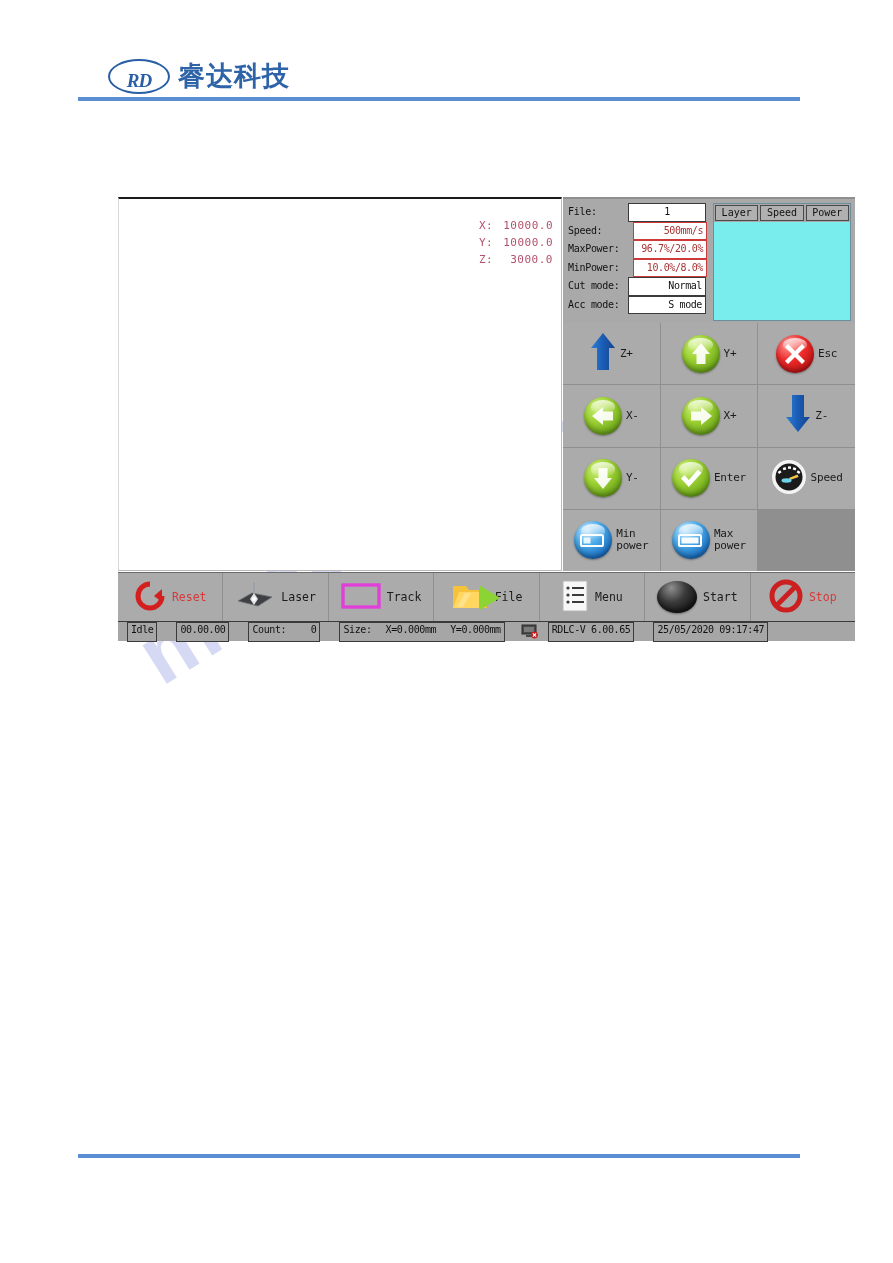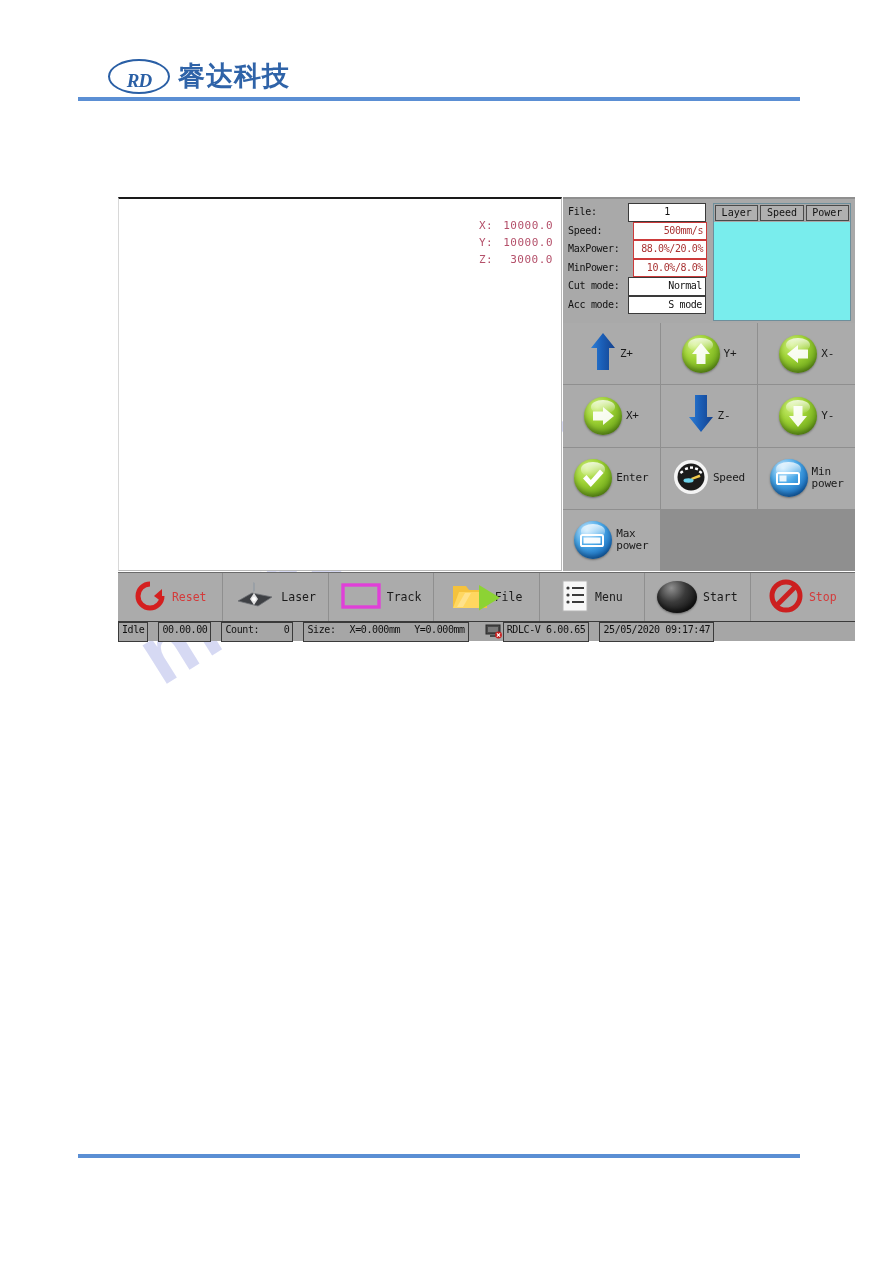--- a/index.html
+++ b/index.html
@@ -107,21 +107,21 @@
   .tool.red-label{color:#d43a3a;}
 
   
   .statusbar{
     position:absolute;left:0;top:424px;width:737px;height:19px;
     background:#a6a6a6;display:flex;align-items:center;border-top:1px solid #3a3a3a;
     font-size:10px;color:#111;
   }
   .sfield{
     border:1px solid #3a3a3a;background:#a6a6a6;height:20px;line-height:14px;
-    box-sizing:border-box;padding:0 3px;margin-left:0;letter-spacing:-.4px;white-space:nowrap;
+    box-sizing:border-box;padding:0 3px;margin-left:9px;letter-spacing:-.4px;white-space:nowrap;
   }
   .sgap{width:10px;}
   .scount{display:flex;justify-content:space-between;width:72px;}
   .ssize{display:flex;gap:14px;}
 
   
   .orb{border-radius:50%;position:relative;display:block;}
   .orb-green{
     width:38px;height:38px;
     background:radial-gradient(circle at 34% 26%, #cdf07a 0%, #9ed234 38%, #71aa1c 72%, #4d7d10 100%);
@@ -188,21 +188,21 @@
       <div class="prow">
         <span class="pname">File:</span>
         <span class="pval ctr">1</span>
       </div>
       <div class="prow">
         <span class="pname">Speed:</span>
         <span class="pval red">500mm/s</span>
       </div>
       <div class="prow">
         <span class="pname">MaxPower:</span>
-        <span class="pval red">88.0%/20.0%</span>
+        <span class="pval red">96.7%/20.0%</span>
       </div>
       <div class="prow">
         <span class="pname">MinPower:</span>
         <span class="pval red">10.0%/8.0%</span>
       </div>
       <div class="prow">
         <span class="pname">Cut mode:</span>
         <span class="pval">Normal</span>
       </div>
       <div class="prow">
@@ -242,20 +242,29 @@
     <div class="key">
       <span class="orb orb-green">
         <span class="gloss"></span>
         <svg viewBox="0 0 38 38">
             <path d="M19 8 L28 19 L23.5 19 L23.5 29 L14.5 29 L14.5 19 L10 19 Z" fill="#fff" opacity=".92"></path>
           </svg>
       </span>
       <span class="klabel">Y+</span>
     </div>
 
+    <div class="key">
+      <span class="orb orb-red">
+        <span class="gloss"></span>
+        <svg viewBox="0 0 38 38">
+            <path d="M12 9 L19 16 L26 9 L29 12 L22 19 L29 26 L26 29 L19 22 L12 29 L9 26 L16 19 L9 12 Z" fill="#fff"></path>
+          </svg>
+      </span>
+      <span class="klabel">Esc</span>
+    </div>
 
     <div class="key">
       <span class="orb orb-green">
         <span class="gloss"></span>
         <svg viewBox="0 0 38 38">
             <path d="M8 19 L19 10 L19 14.5 L29 14.5 L29 23.5 L19 23.5 L19 28 Z" fill="#fff" opacity=".92"></path>
           </svg>
       </span>
       <span class="klabel">X-</span>
     </div>

